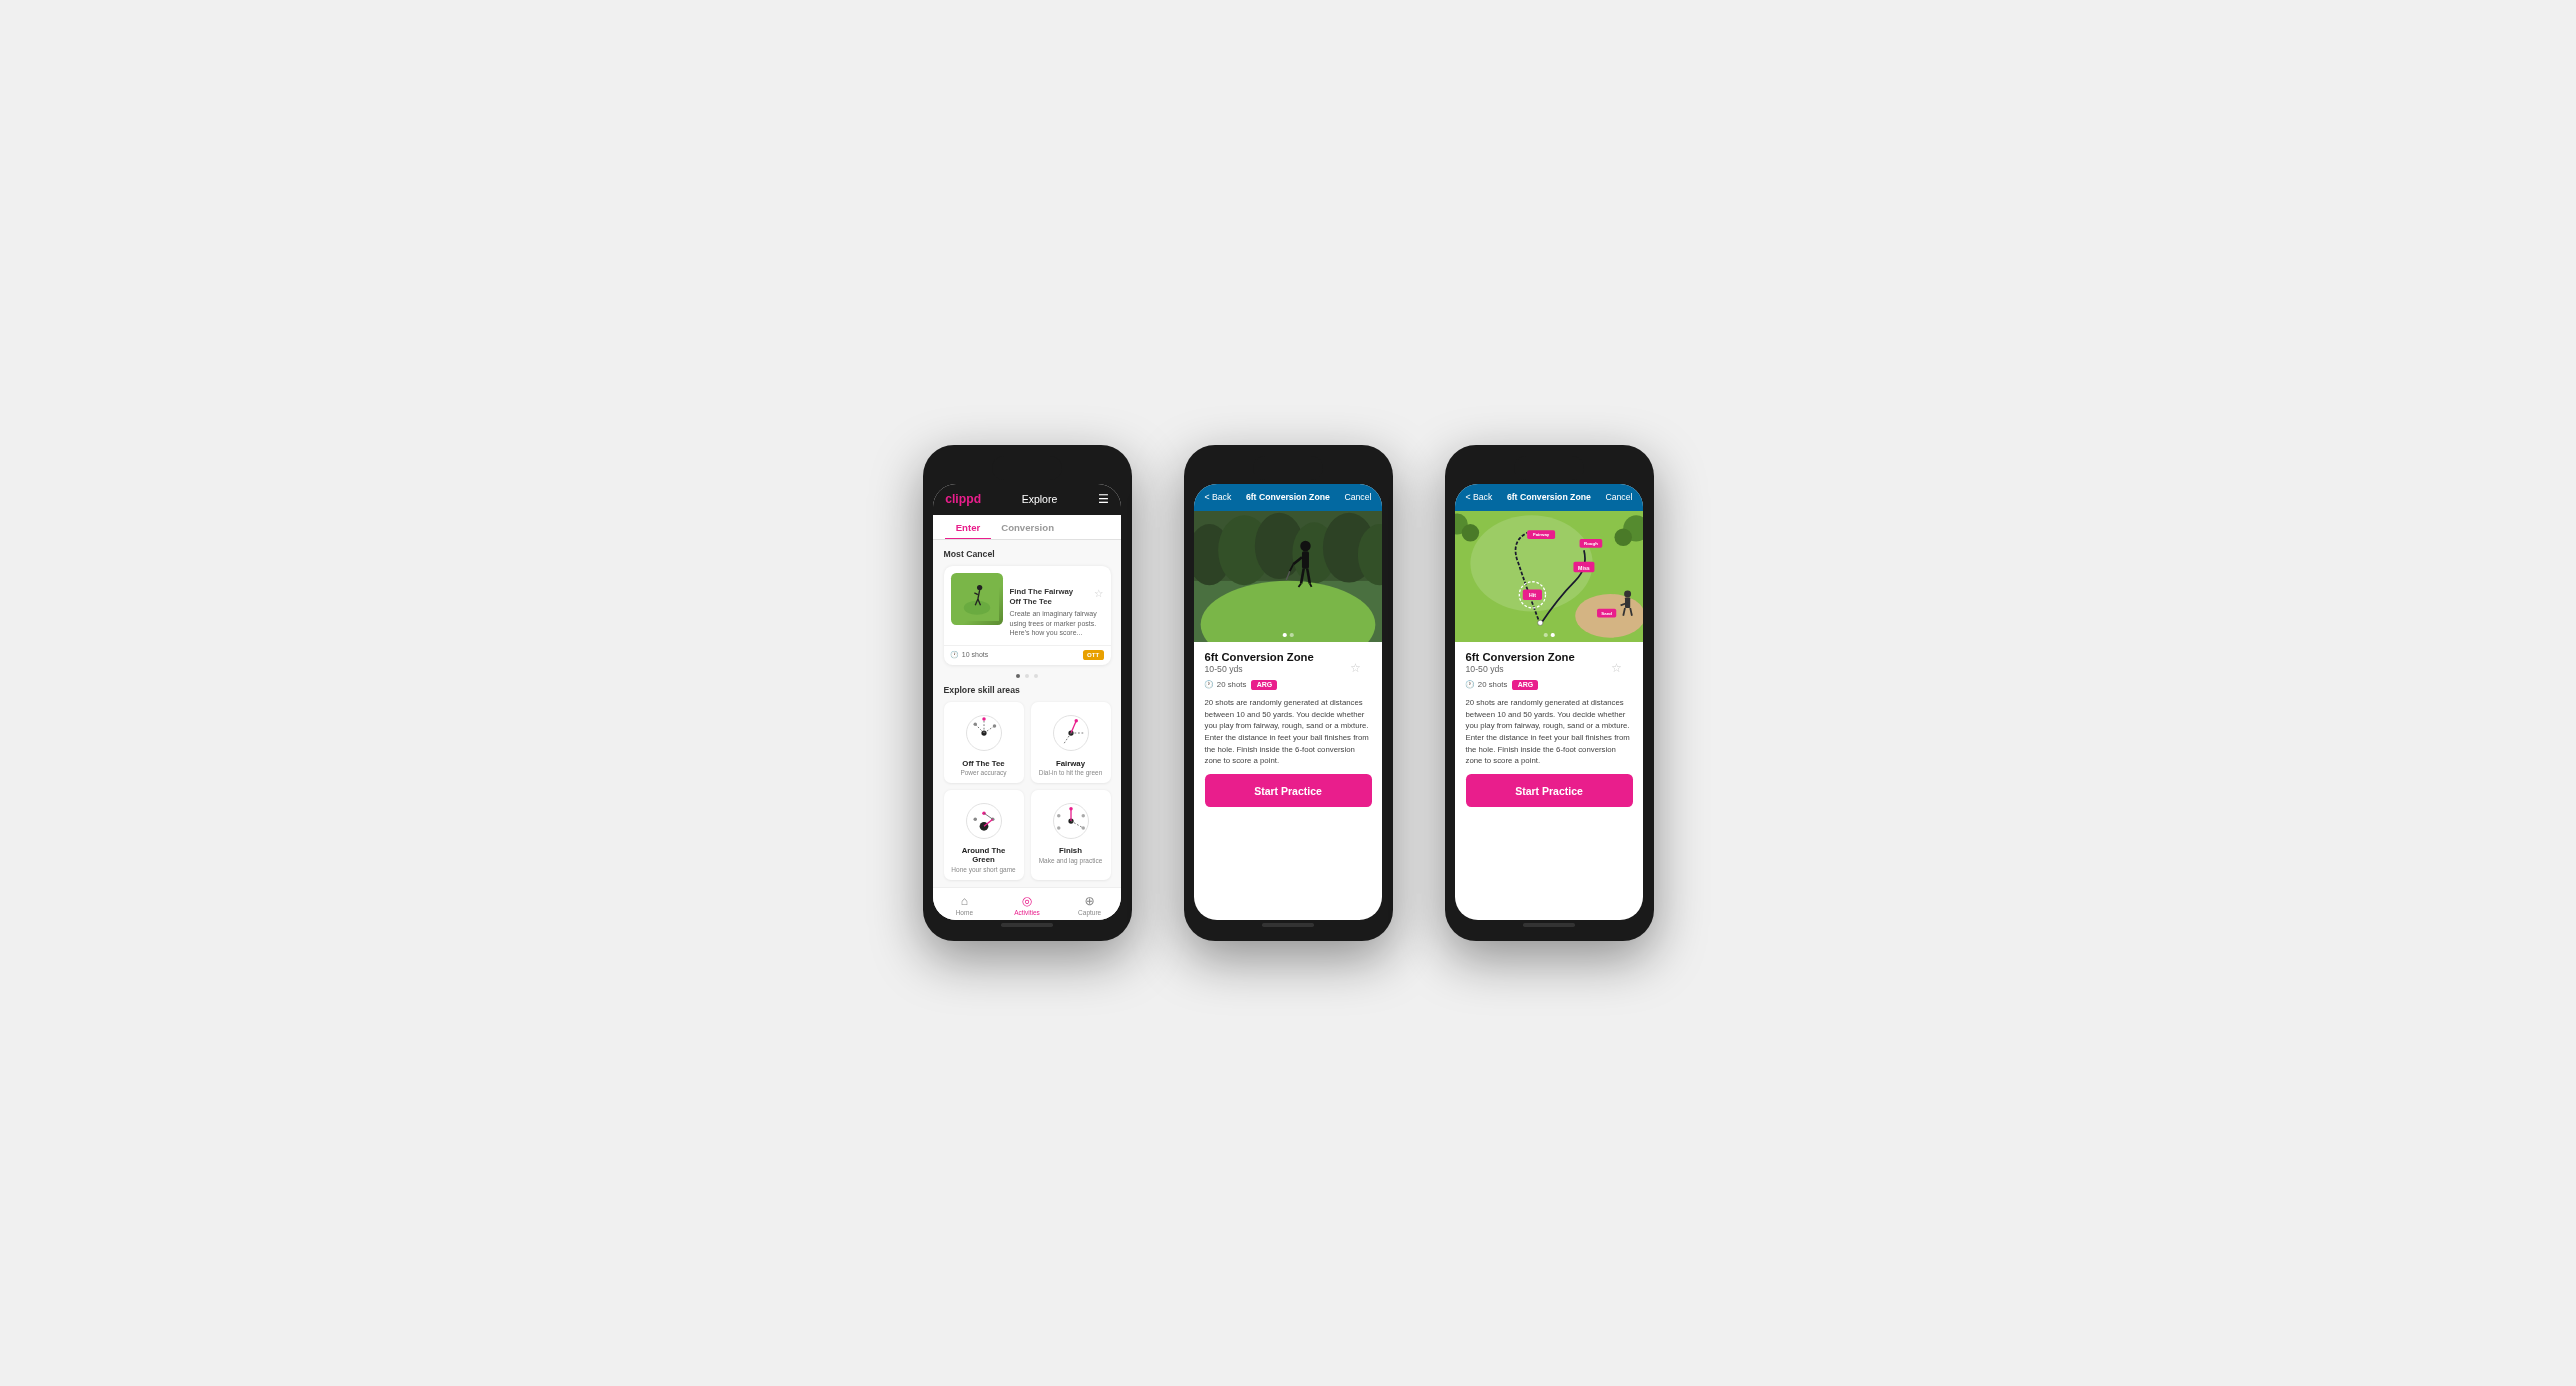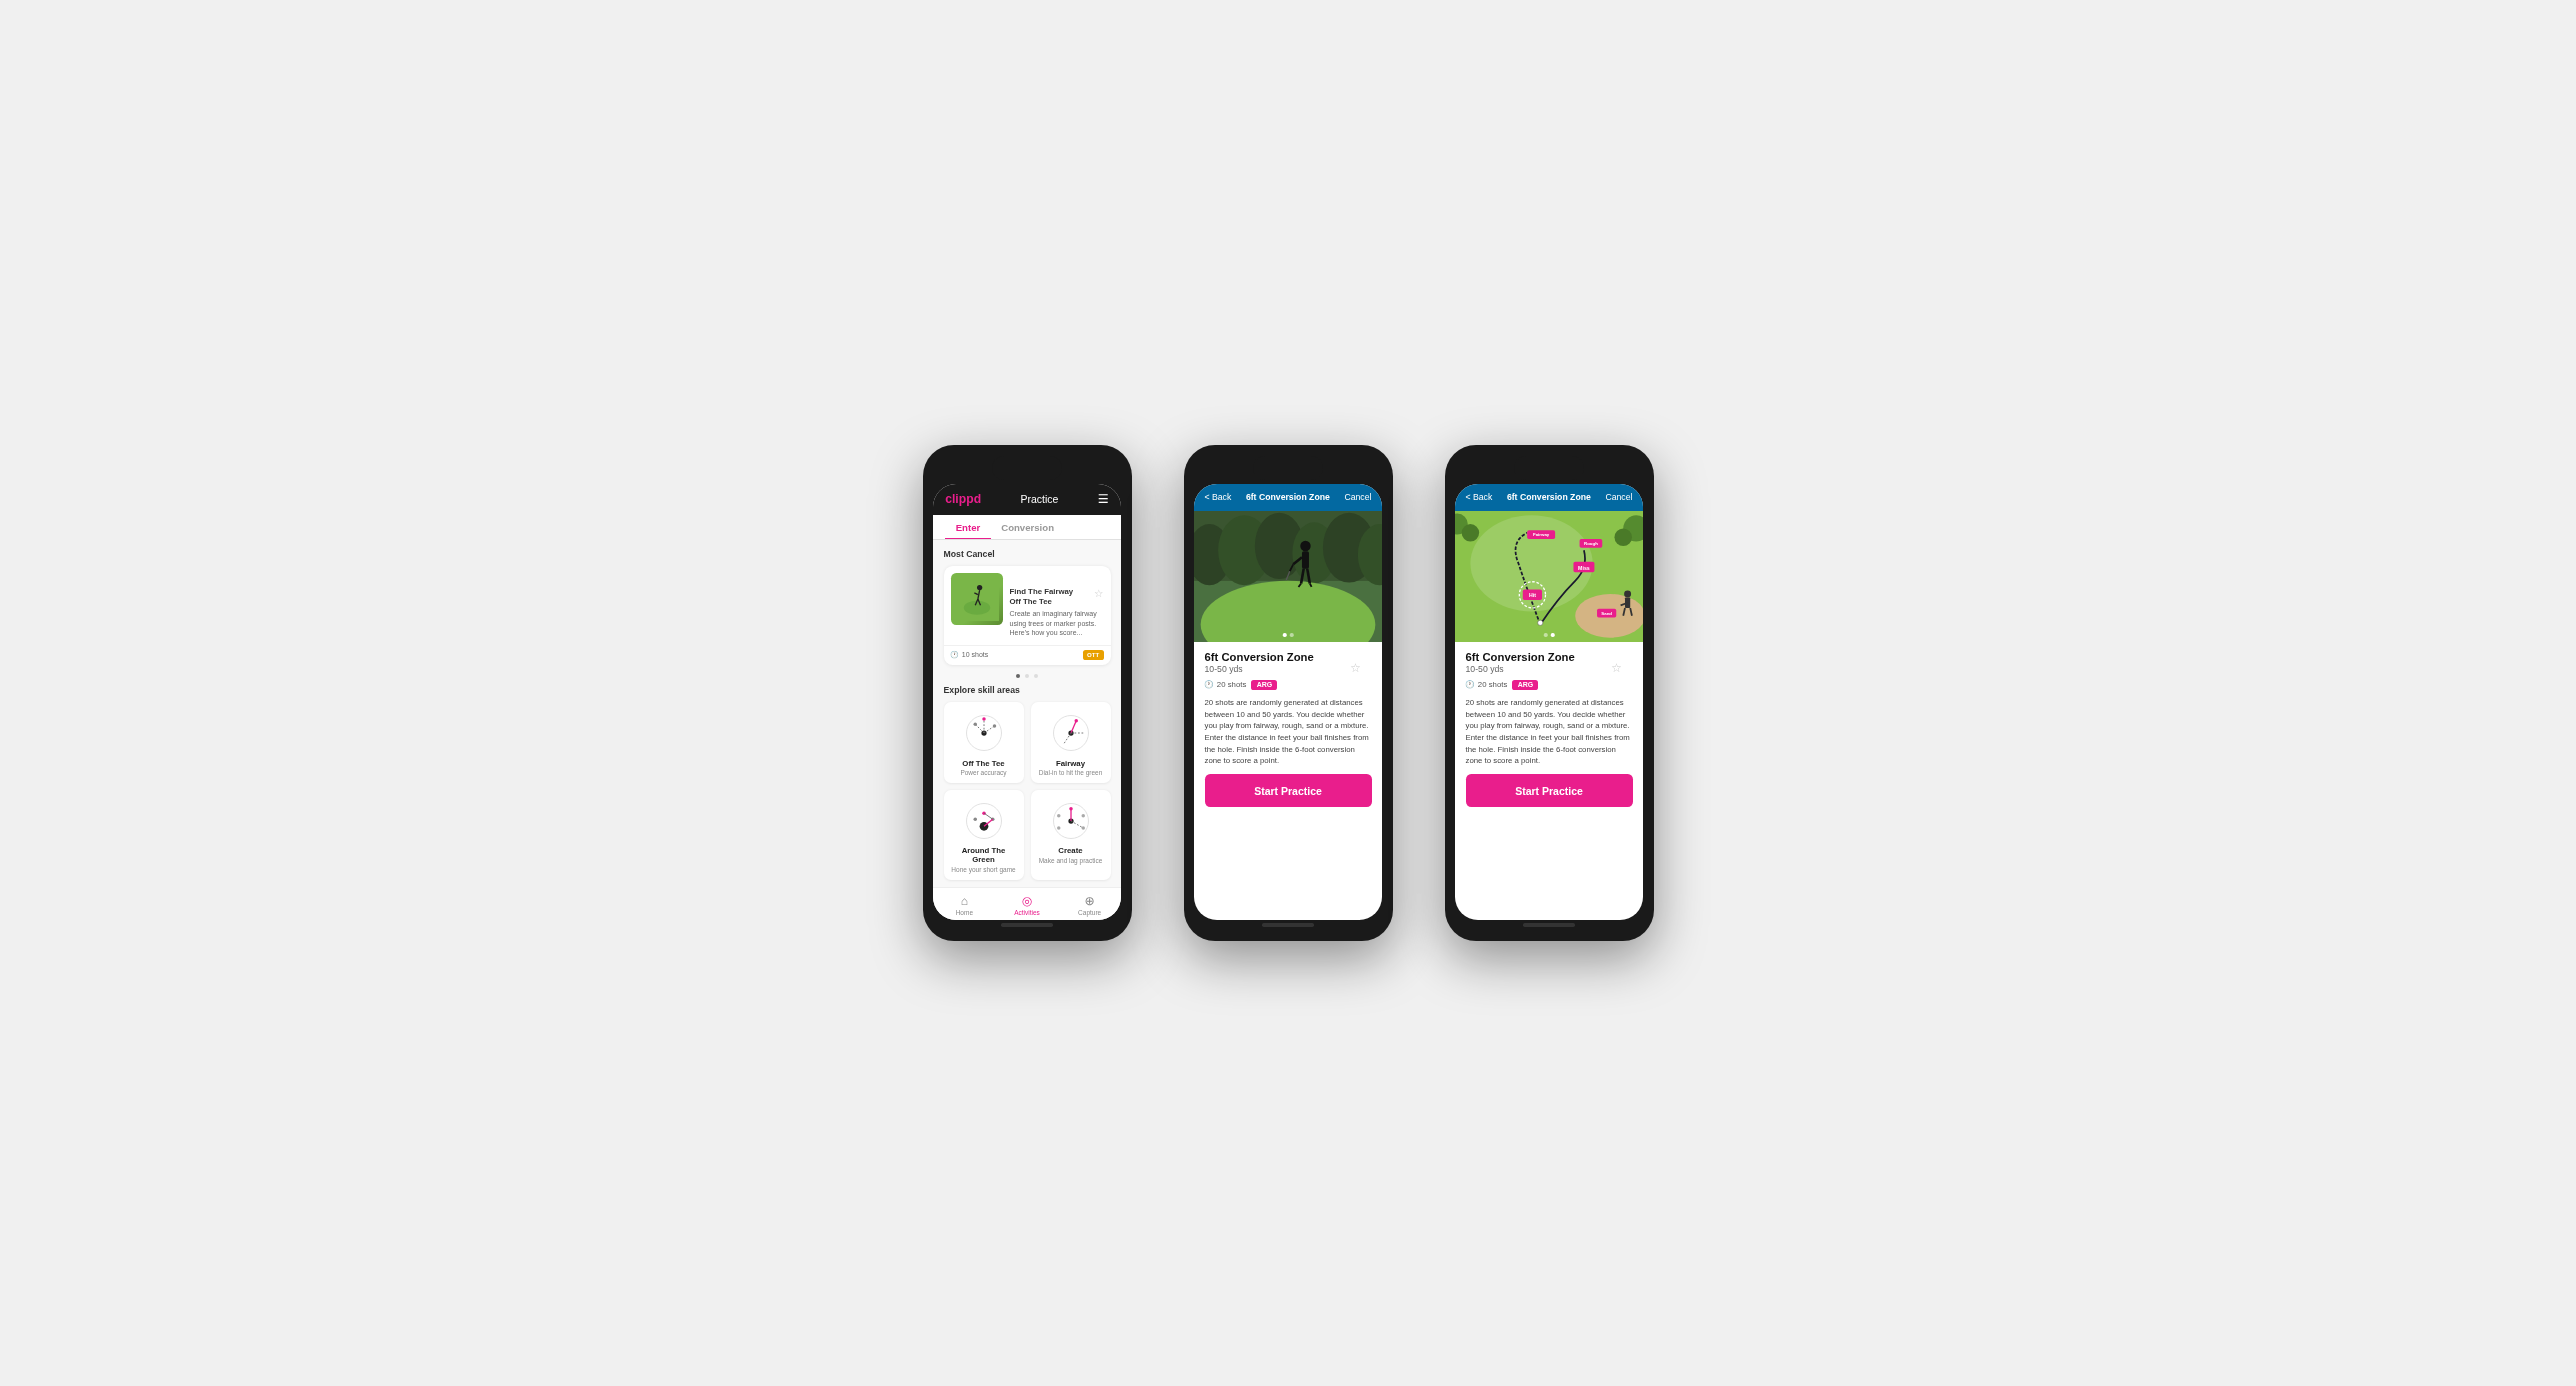--- a/index.html
+++ b/index.html
@@ -357,21 +357,21 @@
 <body>
 
 <div class="scene">
 
   <div class="phone">
     <div class="phone-notch"></div>
     <div class="phone-screen">
 
       <div class="screen1-header">
         <span class="screen1-logo">clippd</span>
-        <span class="screen1-title">Practice</span>
+        <span class="screen1-title">Explore</span>
         <span class="hamburger">☰</span>
       </div>
 
       <div class="screen1-tabs">
         <div class="tab active">Enter</div>
         <div class="tab">Conversion</div>
       </div>
 
       <div class="screen1-content">
         <div class="section-label">Most Cancel</div>
@@ -475,21 +475,21 @@
                   <circle cx="24" cy="24" r="3" fill="#222"></circle>
                   <circle cx="24" cy="10" r="2" fill="#e91e8c"></circle>
                   <circle cx="38" cy="18" r="2" fill="#aaa"></circle>
                   <circle cx="10" cy="18" r="2" fill="#aaa"></circle>
                   <circle cx="38" cy="32" r="2" fill="#aaa"></circle>
                   <circle cx="10" cy="32" r="2" fill="#aaa"></circle>
                   <line x1="24" y1="10" x2="24" y2="24" stroke="#e91e8c" stroke-width="1.5"></line>
                   <line x1="24" y1="24" x2="38" y2="32" stroke="#666" stroke-width="1" stroke-dasharray="2,2"></line>
                 </svg>
               </div>
-              <div class="skill-name">Create</div>
+              <div class="skill-name">Finish</div>
               <div class="skill-desc">Make and lag practice</div>
             </div>
           </div>
         </div>
       </div>
 
       <div class="bottom-nav">
         <div class="nav-item">
           <span class="nav-icon">⌂</span>
           <span class="nav-label">Home</span>

